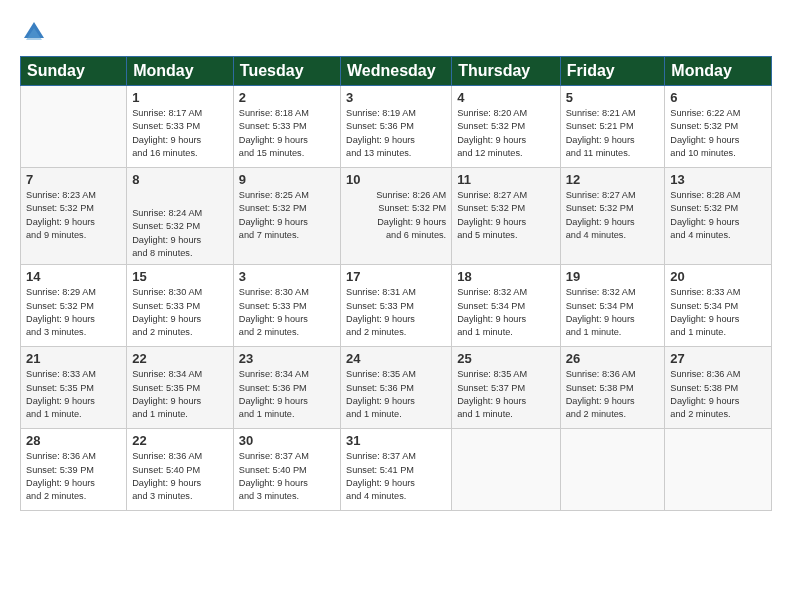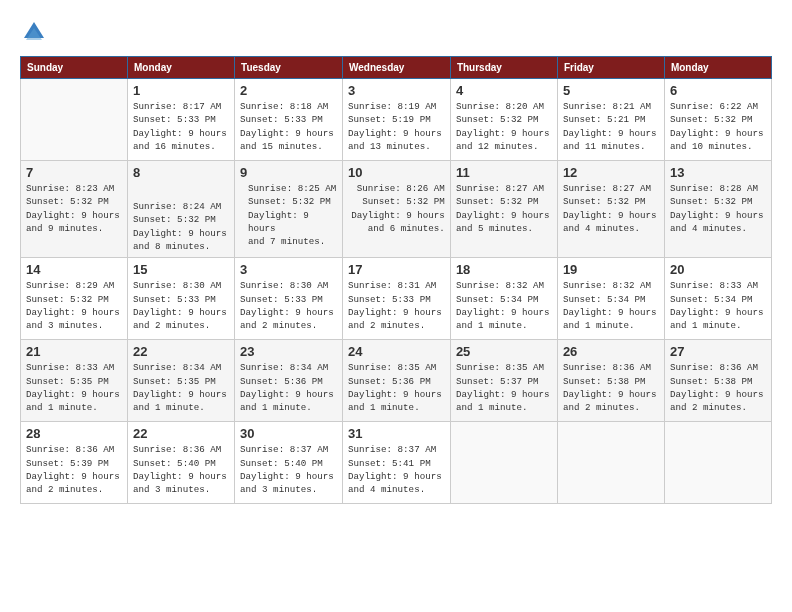--- a/index.html
+++ b/index.html
@@ -57,23 +57,23 @@
     .location {
       font-size: 15px;
       color: #555;
     }
     .calendar {
       width: 100%;
       border-collapse: collapse;
       border: 1px solid #ccc;
     }
     .calendar th {
-      background-color: #7f1d1d;
+      background-color: #14532d;
       color: #fff;
-      font-size: 10px;
+      font-size: 16px;
       font-weight: bold;
       padding: 5px 6px;
       text-align: left;
       border: 1px solid #2e6aa0;
     }
     .calendar td {
       vertical-align: top;
       padding: 4px 5px;
       border: 1px solid #ccc;
       font-size: 9.5px;
@@ -89,21 +89,20 @@
       font-size: 13px;
       font-weight: bold;
       color: #333;
       display: block;
       margin-bottom: 2px;
     }
     .day-info {
       font-size: 9.2px;
       line-height: 1.45;
       color: #333;
-      font-family: Liberation Mono, monospace;
     }
     .row-shade td {
       background: #f5f5f5;
     }
   </style>
 </head>
 <body>
 
 <div class="page">
   <div class="header">
@@ -148,21 +147,21 @@
           <td>
             <span class="day-num">2</span>
             <div class="day-info" style="white-space: pre-line;">Sunrise: 8:18 AM
 Sunset: 5:33 PM
 Daylight: 9 hours
 and 15 minutes.</div>
           </td>
           <td>
             <span class="day-num">3</span>
             <div class="day-info" style="white-space: pre-line;">Sunrise: 8:19 AM
-Sunset: 5:19 PM
+Sunset: 5:36 PM
 Daylight: 9 hours
 and 13 minutes.</div>
           </td>
           <td>
             <span class="day-num">4</span>
             <div class="day-info" style="white-space: pre-line;">Sunrise: 8:20 AM
 Sunset: 5:32 PM
 Daylight: 9 hours
 and 12 minutes.</div>
           </td>
@@ -191,21 +190,21 @@
           </td>
           <td>
             <span class="day-num">8</span>
             <div class="day-info" style="white-space: pre-line; margin-top: 20px;">Sunrise: 8:24 AM
 Sunset: 5:32 PM
 Daylight: 9 hours
 and 8 minutes.</div>
           </td>
           <td>
             <span class="day-num">9</span>
-            <div class="day-info" style="white-space: pre-line; margin-left: 8px;">Sunrise: 8:25 AM
+            <div class="day-info" style="white-space: pre-line;">Sunrise: 8:25 AM
 Sunset: 5:32 PM
 Daylight: 9 hours
 and 7 minutes.</div>
           </td>
           <td>
             <span class="day-num">10</span>
             <div class="day-info" style="white-space: pre-line; text-align: right;">Sunrise: 8:26 AM
 Sunset: 5:32 PM
 Daylight: 9 hours
 and 6 minutes.</div>

